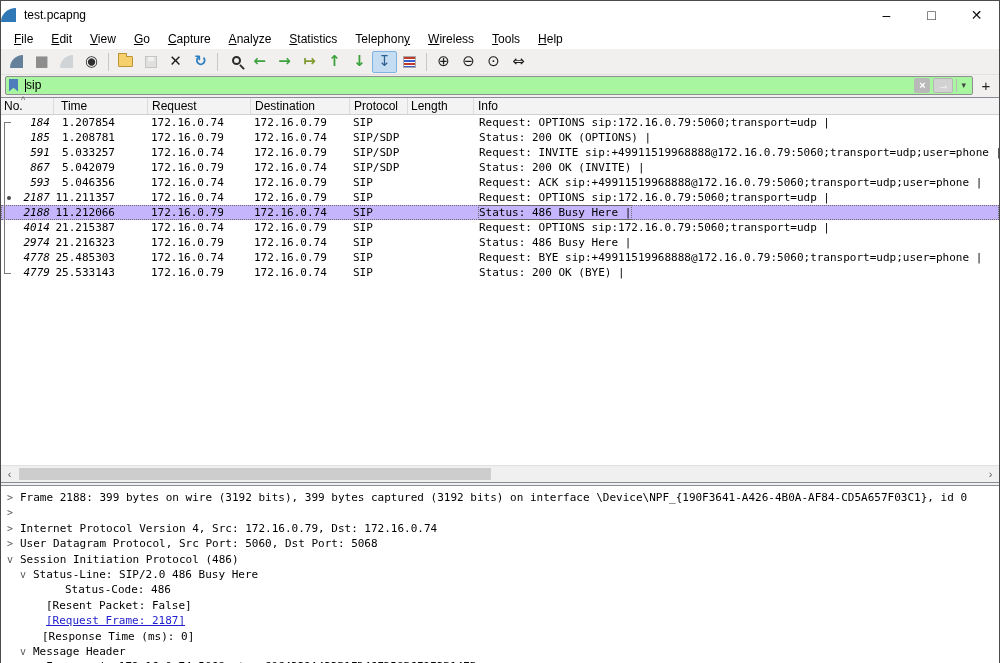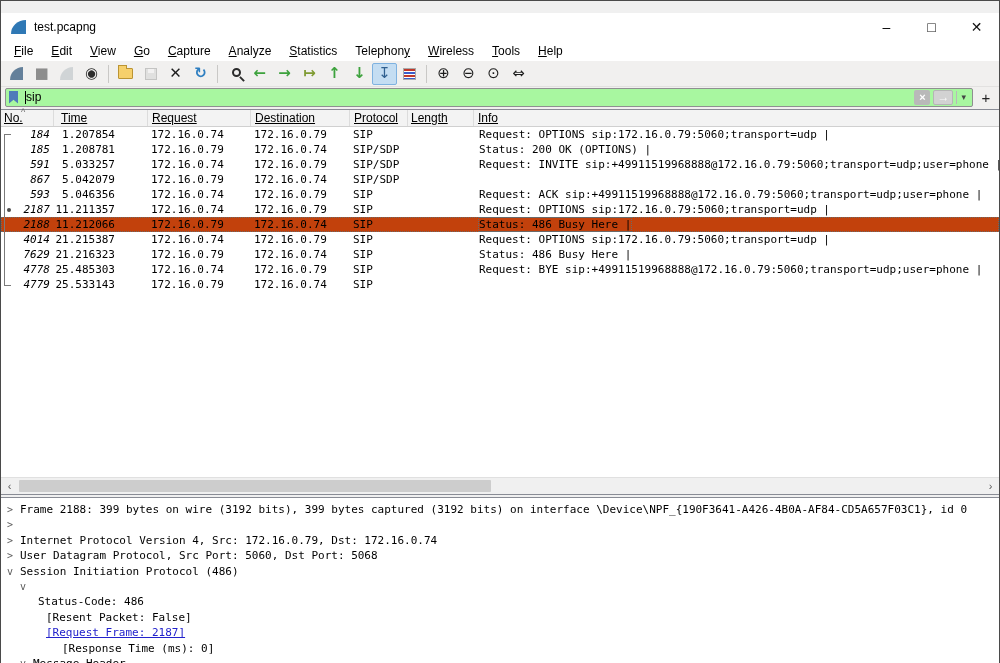--- a/index.html
+++ b/index.html
@@ -1,21 +1,21 @@
 <!DOCTYPE html>
 <html><head>
 <meta charset="utf-8">
 <style>
   * { margin:0; padding:0; box-sizing:border-box; }
   html,body { width:1000px; height:663px; overflow:hidden; }
   body { font-family:"Liberation Sans", sans-serif; background:#f0f0f0; color:#000; }
   .window { width:1000px; height:663px; display:flex; flex-direction:column; background:#f0f0f0; border:1px solid #4a4a4a; }
 
   
-  .titlebar { height:28px; background:#ffffff; display:flex; align-items:center; padding-left:10px; flex:0 0 auto;margin-top:12px; }
+  .titlebar { height:28px; background:#ffffff; display:flex; align-items:center; flex:0 0 auto; }
   .app-icon { width:15px; height:14px; background:#2f78b5; border-radius:100% 0 0 0; margin-right:8px; }
   .title { font-size:12px; }
   .win-controls { margin-left:auto; display:flex; height:28px; }
   .win-btn { width:45px; height:28px; display:flex; align-items:center; justify-content:center; font-size:14px; color:#111; cursor:default; }
 
   
   .menubar { height:20px; background:#ffffff; display:flex; align-items:center; padding-left:4px; font-size:12px; flex:0 0 auto; }
   .menu-item { padding:2px 9px; }
   .menu-item u { text-decoration:underline; }
 
@@ -42,32 +42,32 @@
   .filter-text { flex:1; font-size:12px; color:#000; }
   .caret { width:1px; height:13px; background:#000; margin-left:1px; }
   .filter-clear { width:16px; height:15px; background:#b9b9b9; color:#fff; border-radius:2px; font-size:11px; font-weight:bold; display:flex; align-items:center; justify-content:center; margin-right:3px; }
   .filter-apply { width:20px; height:15px; background:#d2d2d2; border:1px solid #b5b5b5; border-radius:2px; color:#fafafa; font-weight:bold; font-size:12px; display:flex; align-items:center; justify-content:center; }
   .filter-dropdown { font-size:9px; color:#444; padding:0 4px; border-left:1px solid #b9b9b9; margin-left:3px; height:13px; display:flex; align-items:center; }
   .filter-add { width:18px; text-align:center; font-size:15px; color:#222; margin-left:4px; }
 
   
   .packet-list { height:386px; background:#fff; border:1px solid #898c95; border-left:none; border-right:none; display:flex; flex-direction:column; flex:0 0 auto; font-family:"DejaVu Sans Mono","Liberation Mono",monospace; }
   .pl-header { height:17px; background:#f3f3f3; border-bottom:1px solid #d0d0d0; display:flex; font-family:"Liberation Sans",sans-serif; font-size:12px; flex:0 0 auto; position:relative; }
-  .pl-col { border-right:1px solid #dcdcdc; padding-left:7px; display:flex; align-items:center; overflow:hidden; white-space:nowrap;text-decoration:underline; }
+  .pl-col { border-right:1px solid #dcdcdc; padding-left:7px; display:flex; align-items:center; overflow:hidden; white-space:nowrap; }
   .sort-ind { position:absolute; left:20px; top:-3px; font-size:9px; color:#666; }
   .c-no{width:53px;} .c-time{width:94px;} .c-src{width:103px;} .c-dst{width:99px;} .c-proto{width:58px;} .c-len{width:66px;} .c-info{flex:1; border-right:none;}
   .pl-rows { flex:1; overflow:hidden; position:relative; }
   .pl-row { height:15px; display:flex; font-size:11px; position:relative; white-space:nowrap; }
   .pl-row .cell { overflow:hidden; white-space:nowrap; flex:0 0 auto; }
   .cell.c-no { text-align:right; padding:0 4px 0 0; display:block; border:none; line-height:15px;font-style:italic;}
   .cell.c-time { text-align:right; padding-right:33px; display:block; border:none; line-height:15px;}
   .cell.c-src, .cell.c-dst, .cell.c-proto { padding-left:3px; display:block; border:none; line-height:15px;}
   .cell.c-len { text-align:left; padding-right:5px; display:block; border:none; line-height:15px;margin-top:28px;}
   .cell.c-info { padding-left:5px; flex:1 1 auto; display:block; border:none; line-height:15px;}
-  .pl-row.selected { background:#c2410c; outline:1px dotted #6a6a6a; outline-offset:-1px; }
+  .pl-row.selected { background:#c4b5fd; outline:1px dotted #6a6a6a; outline-offset:-1px; }
   .pl-row.selected .c-info .info-text { outline:1px dotted #6a6a6a; }
   .bracket { position:absolute; left:3px; top:0; bottom:0; width:7px; }
   .bracket.b-start { border-left:1px solid #7a7a7a; border-top:1px solid #7a7a7a; top:7px; }
   .bracket.b-mid { border-left:1px solid #7a7a7a; }
   .bracket.b-end { border-left:1px solid #7a7a7a; border-bottom:1px solid #7a7a7a; bottom:6px; }
   .rel-dot { position:absolute; left:6px; top:6px; width:4px; height:4px; border-radius:50%; background:#4a4a4a; }
 
   
   .hscroll { height:17px; background:#f0f0f0; border-top:1px solid #e0e0e0; position:relative; flex:0 0 auto; font-family:"Liberation Sans",sans-serif; }
   .hs-arrow { position:absolute; top:0; width:17px; height:16px; color:#5a5a5a; font-size:11px; display:flex; align-items:center; justify-content:center; }
@@ -233,20 +233,21 @@
           <span class="cell c-info"><span class="info-text">Request: INVITE sip:+49911519968888@172.16.0.79:5060;transport=udp;user=phone |</span></span>
         </div>
         <div class="pl-row">
           <span class="bracket b-mid"></span>
           <span class="cell c-no">867</span>
           <span class="cell c-time">5.042079</span>
           <span class="cell c-src">172.16.0.79</span>
           <span class="cell c-dst">172.16.0.74</span>
           <span class="cell c-proto">SIP/SDP</span>
           <span class="cell c-len">905</span>
+          <span class="cell c-info"><span class="info-text">Status: 200 OK (INVITE) |</span></span>
         </div>
         <div class="pl-row">
           <span class="bracket b-mid"></span>
           <span class="cell c-no">593</span>
           <span class="cell c-time">5.046356</span>
           <span class="cell c-src">172.16.0.74</span>
           <span class="cell c-dst">172.16.0.79</span>
           <span class="cell c-proto">SIP</span>
           <span class="cell c-len">692</span>
           <span class="cell c-info"><span class="info-text">Request: ACK sip:+49911519968888@172.16.0.79:5060;transport=udp;user=phone |</span></span>
@@ -277,21 +278,21 @@
           <span class="cell c-no">4014</span>
           <span class="cell c-time">21.215387</span>
           <span class="cell c-src">172.16.0.74</span>
           <span class="cell c-dst">172.16.0.79</span>
           <span class="cell c-proto">SIP</span>
           <span class="cell c-len">425</span>
           <span class="cell c-info"><span class="info-text">Request: OPTIONS sip:172.16.0.79:5060;transport=udp |</span></span>
         </div>
         <div class="pl-row">
           <span class="bracket b-mid"></span>
-          <span class="cell c-no">7629</span>
+          <span class="cell c-no">2974</span>
           <span class="cell c-time">21.216323</span>
           <span class="cell c-src">172.16.0.79</span>
           <span class="cell c-dst">172.16.0.74</span>
           <span class="cell c-proto">SIP</span>
           <span class="cell c-len">399</span>
           <span class="cell c-info"><span class="info-text">Status: 486 Busy Here |</span></span>
         </div>
         <div class="pl-row">
           <span class="bracket b-mid"></span>
           <span class="cell c-no">4778</span>
@@ -303,20 +304,21 @@
           <span class="cell c-info"><span class="info-text">Request: BYE sip:+49911519968888@172.16.0.79:5060;transport=udp;user=phone |</span></span>
         </div>
         <div class="pl-row">
           <span class="bracket b-end"></span>
           <span class="cell c-no">4779</span>
           <span class="cell c-time">25.533143</span>
           <span class="cell c-src">172.16.0.79</span>
           <span class="cell c-dst">172.16.0.74</span>
           <span class="cell c-proto">SIP</span>
           <span class="cell c-len">532</span>
+          <span class="cell c-info"><span class="info-text">Status: 200 OK (BYE) |</span></span>
         </div>
       </div>
     <div class="hscroll">
       <span class="hs-arrow left">‹</span>
       <div class="hs-thumb"></div>
       <span class="hs-arrow right">›</span>
     </div>
   </div>
 
   <div class="splitter"></div>
@@ -336,34 +338,35 @@
       <div class="dline" style="padding-left: 6px;">
         <span class="arrow">&gt;</span>
         <span class="dtext">User Datagram Protocol, Src Port: 5060, Dst Port: 5068</span>
       </div>
       <div class="dline" style="padding-left: 6px;">
         <span class="arrow">v</span>
         <span class="dtext">Session Initiation Protocol (486)</span>
       </div>
       <div class="dline" style="padding-left: 19px;">
         <span class="arrow">v</span>
-      </div>
-      <div class="dline" style="padding-left: 24px; align-items: center;">
+        <span class="dtext">Status-Line: SIP/2.0 486 Busy Here</span>
+      </div>
+      <div class="dline" style="padding-left: 51px; align-items: center;">
         <span class="arrow none" style="width: 13px;">&gt;</span>
         <span class="dtext">Status-Code: 486</span>
       </div>
       <div class="dline" style="padding-left: 32px;">
         <span class="arrow none" style="width: 13px;">&gt;</span>
         <span class="dtext">[Resent Packet: False]</span>
       </div>
       <div class="dline" style="padding-left: 32px;">
         <span class="arrow none" style="width: 13px;">&gt;</span>
         <span class="dtext link">[Request Frame: 2187]</span>
       </div>
-      <div class="dline" style="padding-left: 48px;">
+      <div class="dline" style="padding-left: 28px;">
         <span class="arrow none" style="width: 13px;">&gt;</span>
         <span class="dtext">[Response Time (ms): 0]</span>
       </div>
       <div class="dline" style="padding-left: 19px;">
         <span class="arrow">v</span>
         <span class="dtext">Message Header</span>
       </div>
       <div class="dline" style="padding-left: 32px;">
         <span class="arrow">&gt;</span>
         <span class="dtext">From: &lt;sip:172.16.0.74:5068&gt;;tag=C0C4332A433B1FD46ED58B6F2E3B147B</span>

